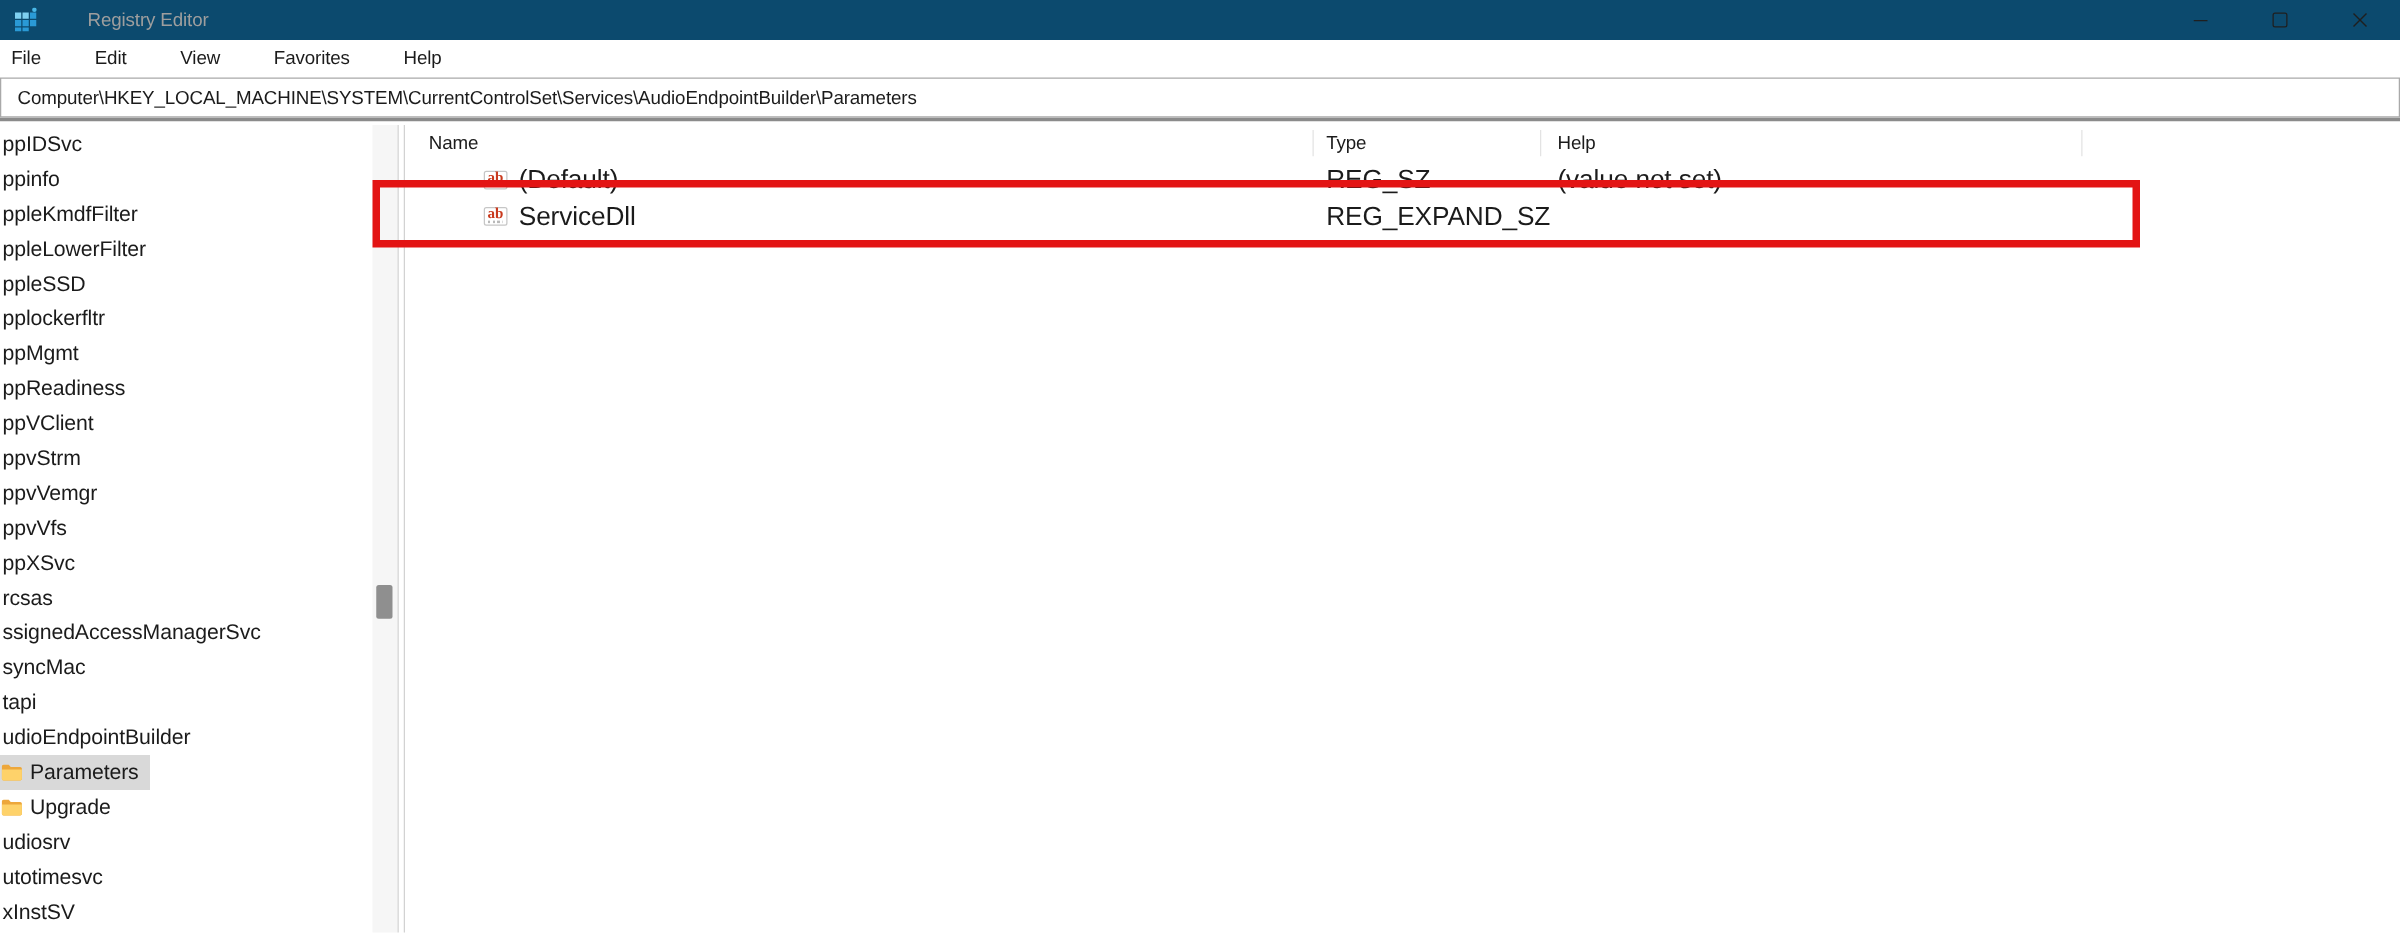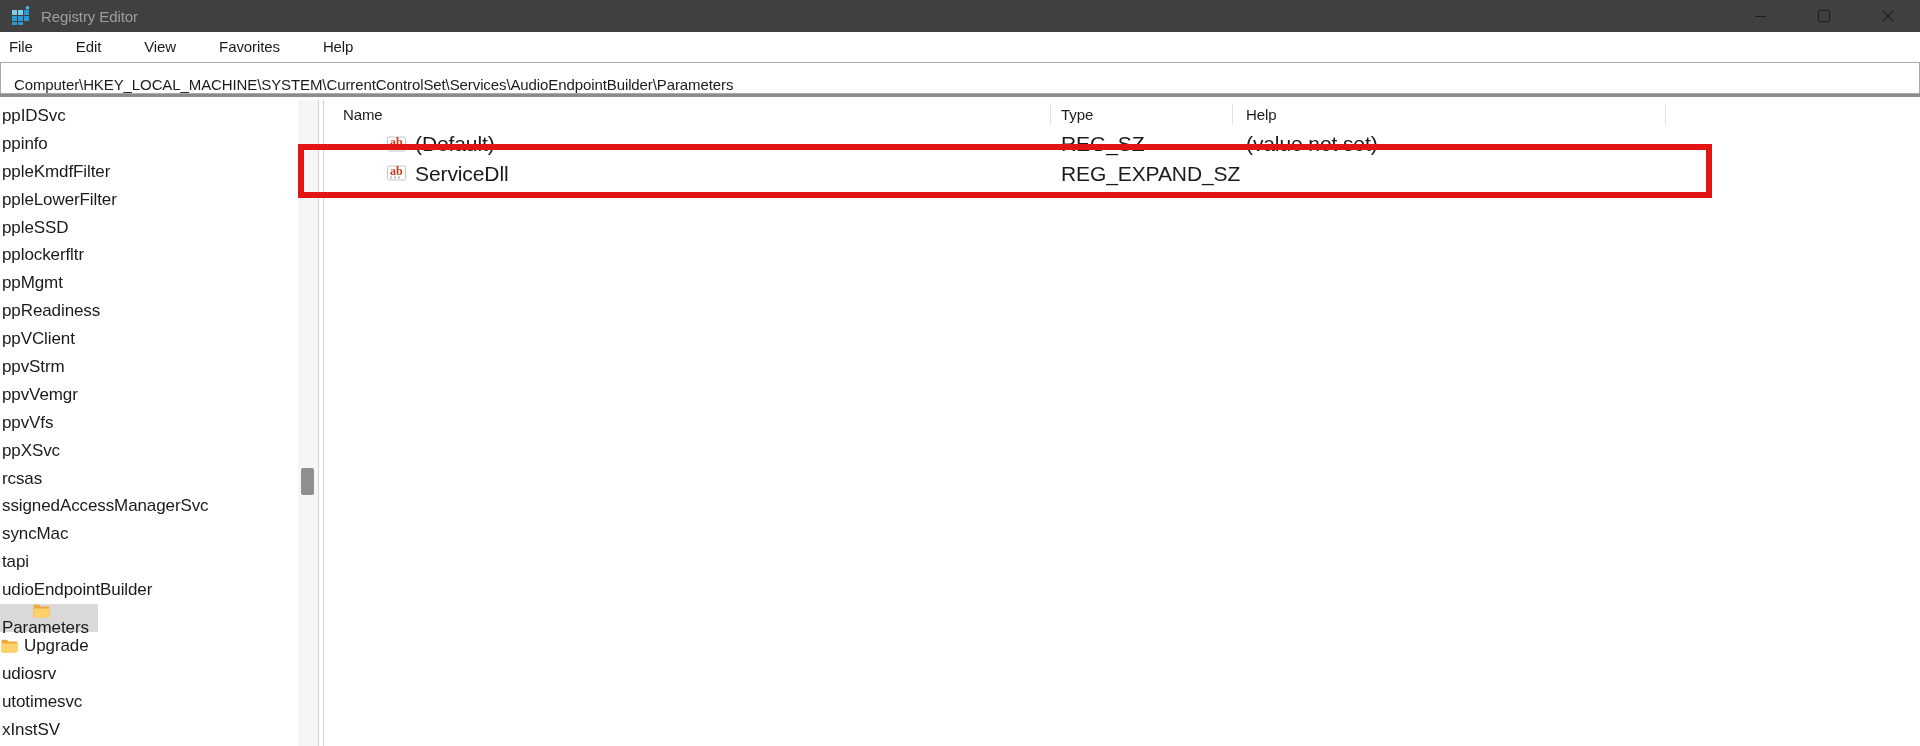--- a/index.html
+++ b/index.html
@@ -3,47 +3,47 @@
 <meta charset="utf-8">
 <style>
   html,body{margin:0;padding:0;}
   body{
     width:1920px;height:746px;position:relative;overflow:hidden;
     background:#fff;color:#1b1b1b;
     font-family:"Liberation Sans",sans-serif;letter-spacing:-0.1px;
   }
 
   
-  .titlebar{position:absolute;top:0;left:0;right:0;height:32px;display:flex;align-items:center;background:#404040;}
+  .titlebar{position:absolute;top:0;left:0;right:0;height:32px;display:flex;align-items:center;background:#0c4a6e;gap:29px;}
   .app-icon{margin-left:11px;width:20px;height:20px;display:inline-block;}
   .app-icon svg{display:block;}
   .title{margin-left:10px;font-size:15px;color:#9e9e9e;}
   .win-controls{margin-left:auto;display:flex;height:100%;}
   .win-btn{width:64px;height:100%;display:flex;align-items:center;justify-content:center;cursor:default;}
   .glyph-min{width:11px;height:1px;background:#1f1f1f;display:block;}
   .glyph-max{width:10px;height:10px;border:1px solid #1f1f1f;border-radius:2px;display:block;}
   .glyph-close svg{display:block;}
 
   
   .menubar{position:absolute;top:32px;left:0;right:0;height:30px;display:flex;align-items:center;background:#fff;gap:23px;}
   .menu-item{font-size:15px;line-height:30px;padding:0 10px;}
   .menu-item:first-child{padding-left:9px;}
 
   
   .addressbar{position:absolute;top:62px;left:0;right:0;height:32px;border:1px solid #a9a9a9;
-    box-sizing:border-box;display:flex;align-items:flex-end;background:#fff;}
+    box-sizing:border-box;display:flex;align-items:center;background:#fff;}
   .address-text{margin-left:13px;font-size:15px;white-space:nowrap;}
 
   
   .content{position:absolute;top:94px;left:0;right:0;bottom:0;border-top:3px solid #8b8b8b;box-sizing:border-box;background:#fff;}
 
   
   .tree-pane{position:absolute;left:0;top:3px;width:298px;bottom:0;padding-top:2px;box-sizing:border-box;overflow:hidden;}
   .tree-item{height:27.9px;display:flex;align-items:center;width:max-content;padding:0 9px 0 2px;font-size:17px;}
-  .tree-item.selected{background:var(--selection-gray,#d9d9d9);flex-direction:column;}
+  .tree-item.selected{background:var(--selection-gray,#d9d9d9);}
   .folder-icon{margin-right:6px;display:flex;margin-left:-1px;}
   .tree-label{white-space:nowrap;}
 
   
   .vscrollbar{position:absolute;left:298px;width:20px;top:3px;bottom:0;background:#f6f6f6;}
   .vthumb{position:absolute;left:3px;width:13px;top:368px;height:27px;background:#8f8f8f;border-radius:2px;}
 
   
   .splitter{position:absolute;left:318px;width:6px;top:3px;bottom:0;background:#fff;
     border-left:1px solid #d2d2d2;border-right:1px solid #d2d2d2;box-sizing:border-box;}

